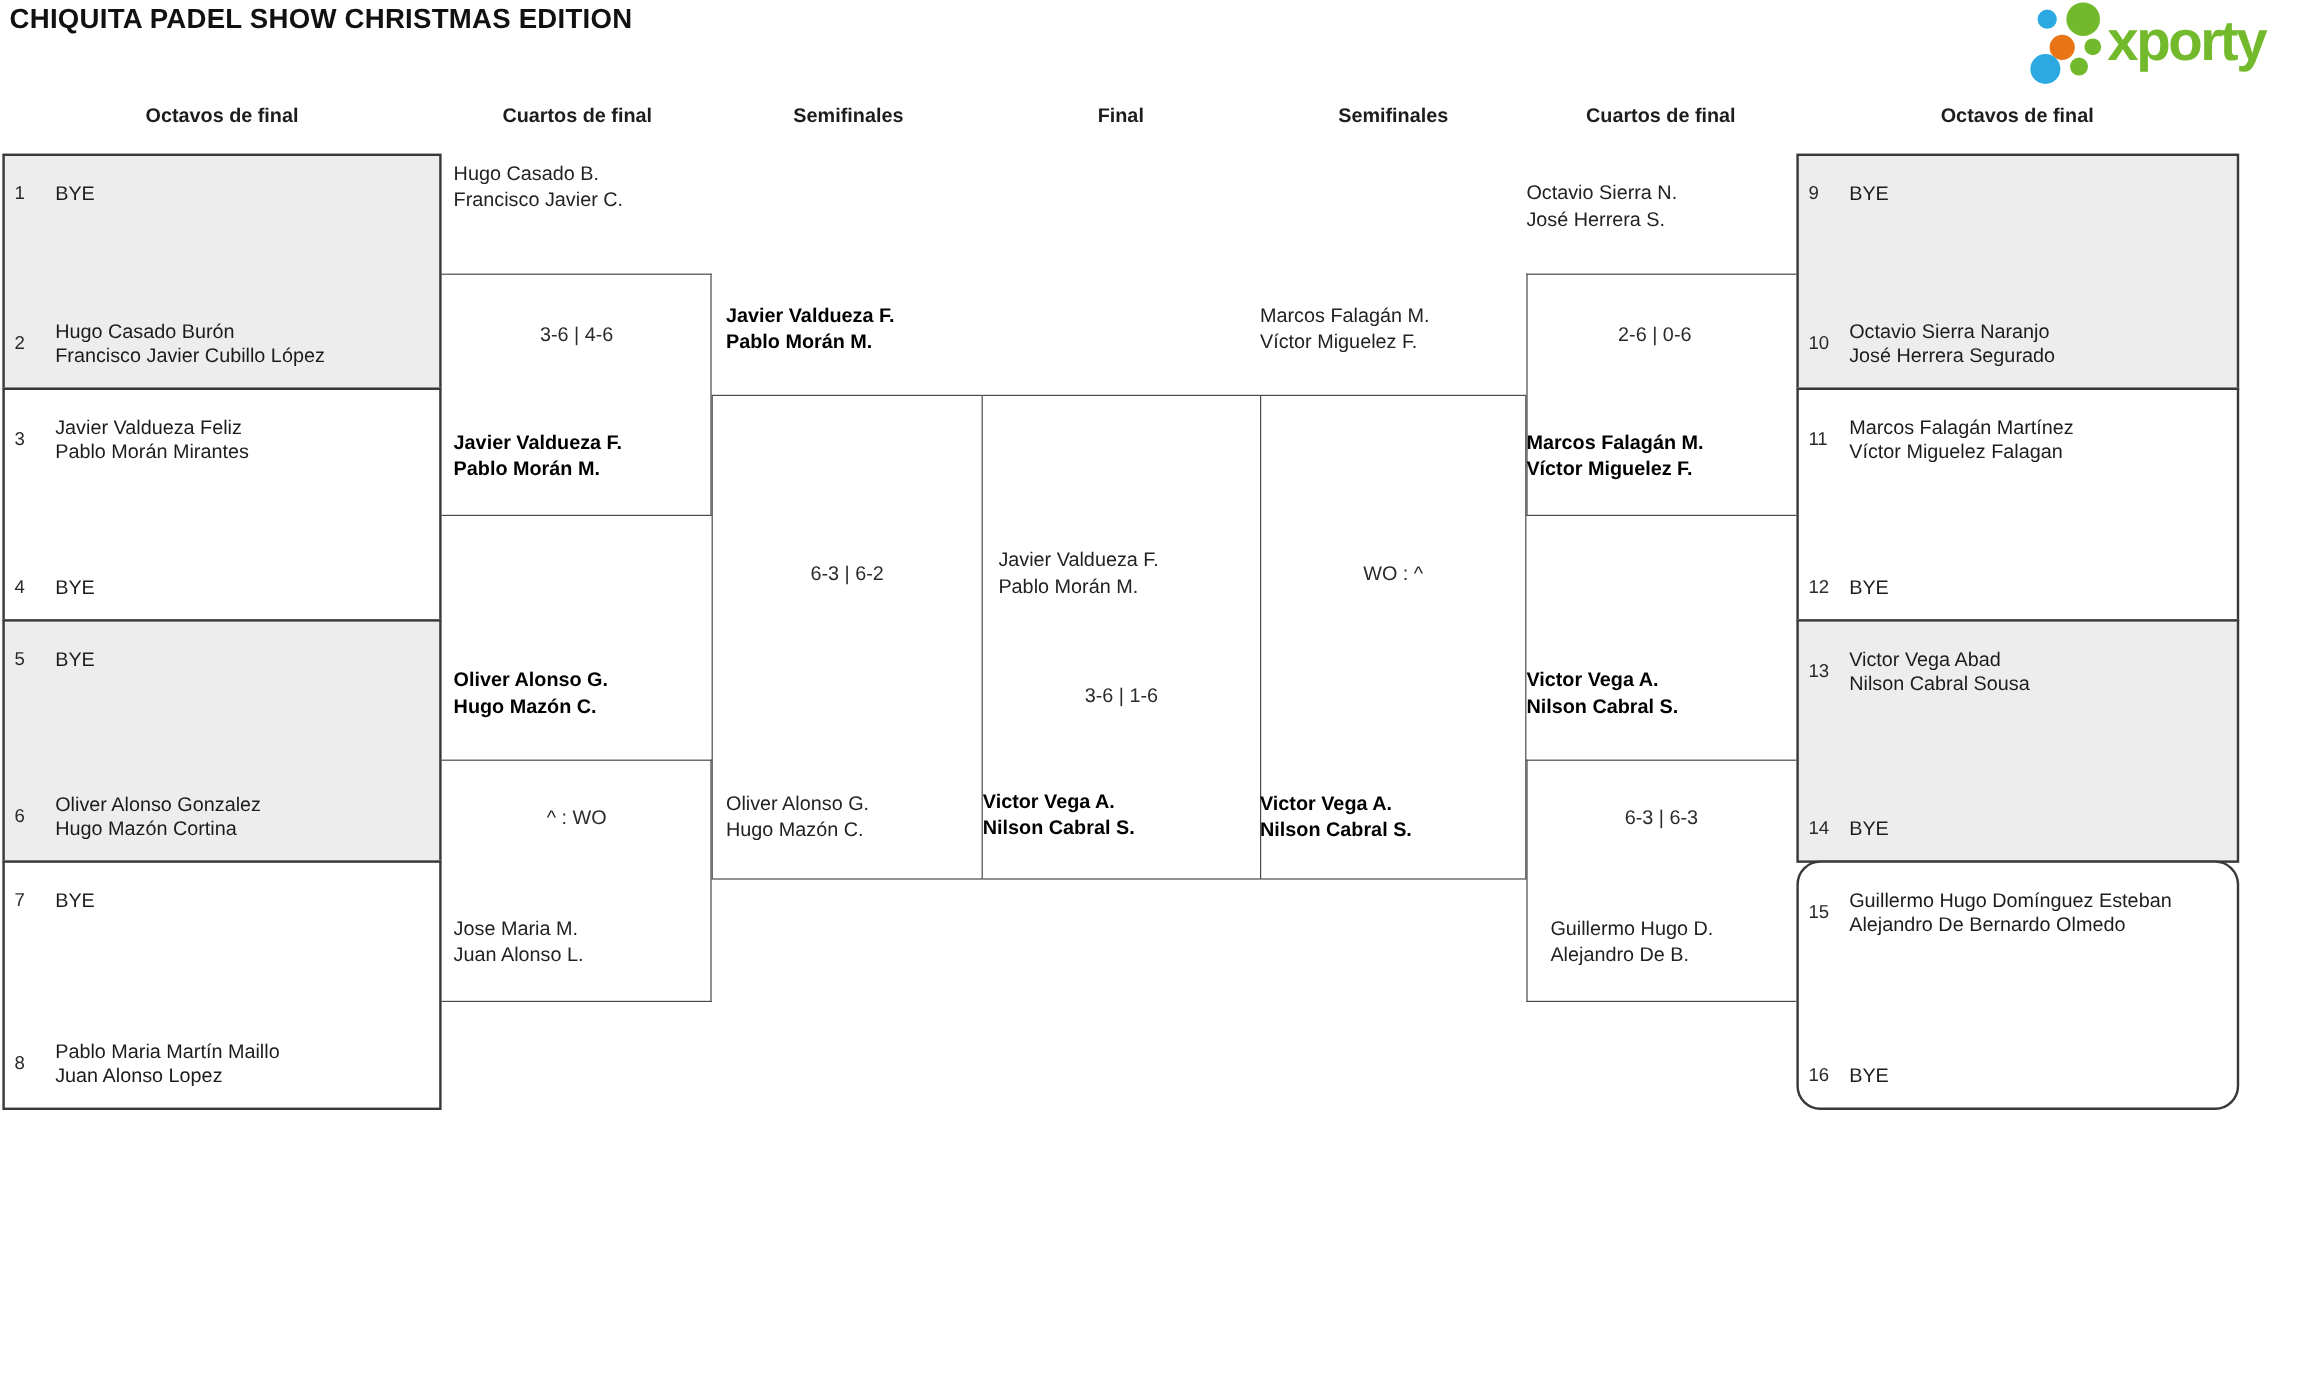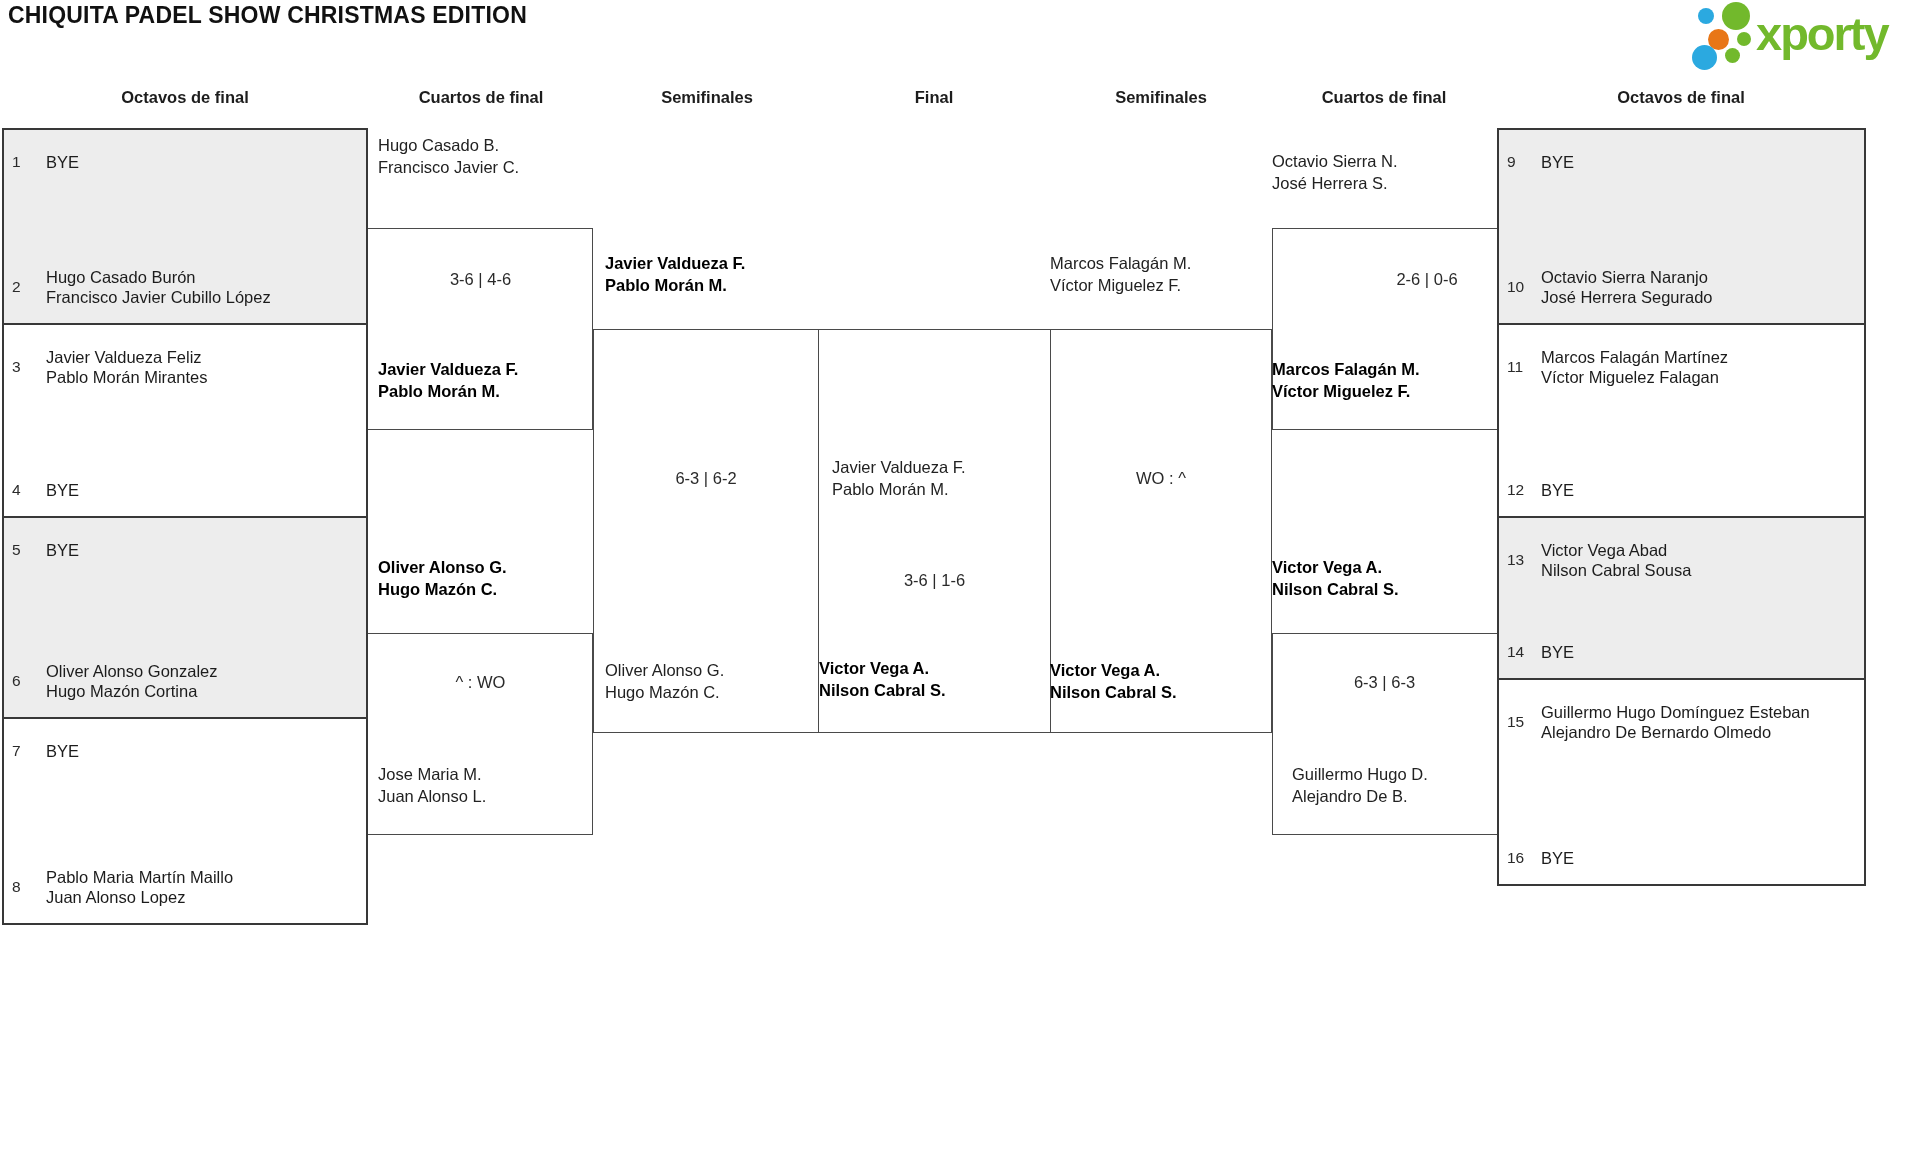--- a/index.html
+++ b/index.html
@@ -153,36 +153,36 @@
           <div>Víctor Miguelez Falagan</div>
         </div>
       </div>
       <div class="team bottom">
         <span class="seed">12</span>
         <div class="tnames">
             <div>BYE</div>
           </div>
       </div>
     </div>
-    <div class="pair shaded" style="height:164px;">
+    <div class="pair shaded" style="height:203px;">
       <div class="team top">
         <span class="seed">13</span>
         <div class="tnames">
           <div>Victor Vega Abad</div>
           <div>Nilson Cabral Sousa</div>
         </div>
       </div>
       <div class="team bottom">
         <span class="seed">14</span>
         <div class="tnames">
             <div>BYE</div>
           </div>
       </div>
     </div>
-    <div class="pair" style="height:208px;">
+    <div class="pair" style="height:208px;border-radius:20px;">
       <div class="team top">
         <span class="seed">15</span>
         <div class="tnames">
           <div>Guillermo Hugo Domínguez Esteban</div>
           <div>Alejandro De Bernardo Olmedo</div>
         </div>
       </div>
       <div class="team bottom">
         <span class="seed">16</span>
         <div class="tnames">
@@ -247,21 +247,21 @@
   <div class="score" style="left:1050px;top:469px;width:222px;">WO : ^</div>
   <div class="slot bold right" style="left:1050px;top:659px;width:212px;">
     <div>Victor Vega A.</div>
       <div>Nilson Cabral S.</div>
   </div>
 
   <div class="slot right" style="left:1272px;top:150px;width:217px;">
     <div>Octavio Sierra N.</div>
       <div>José Herrera S.</div>
   </div>
-  <div class="score" style="left:1272px;top:270px;width:214px;padding-left:48px;">2-6 | 0-6</div>
+  <div class="score" style="left:1272px;top:270px;width:214px;">2-6 | 0-6</div>
   <div class="slot bold right" style="left:1272px;top:358px;width:217px;">
     <div>Marcos Falagán M.</div>
       <div>Víctor Miguelez F.</div>
   </div>
 
   <div class="slot bold right" style="left:1272px;top:556px;width:217px;">
     <div>Victor Vega A.</div>
       <div>Nilson Cabral S.</div>
   </div>
   <div class="score" style="left:1272px;top:673px;width:225px;">6-3 | 6-3</div>

